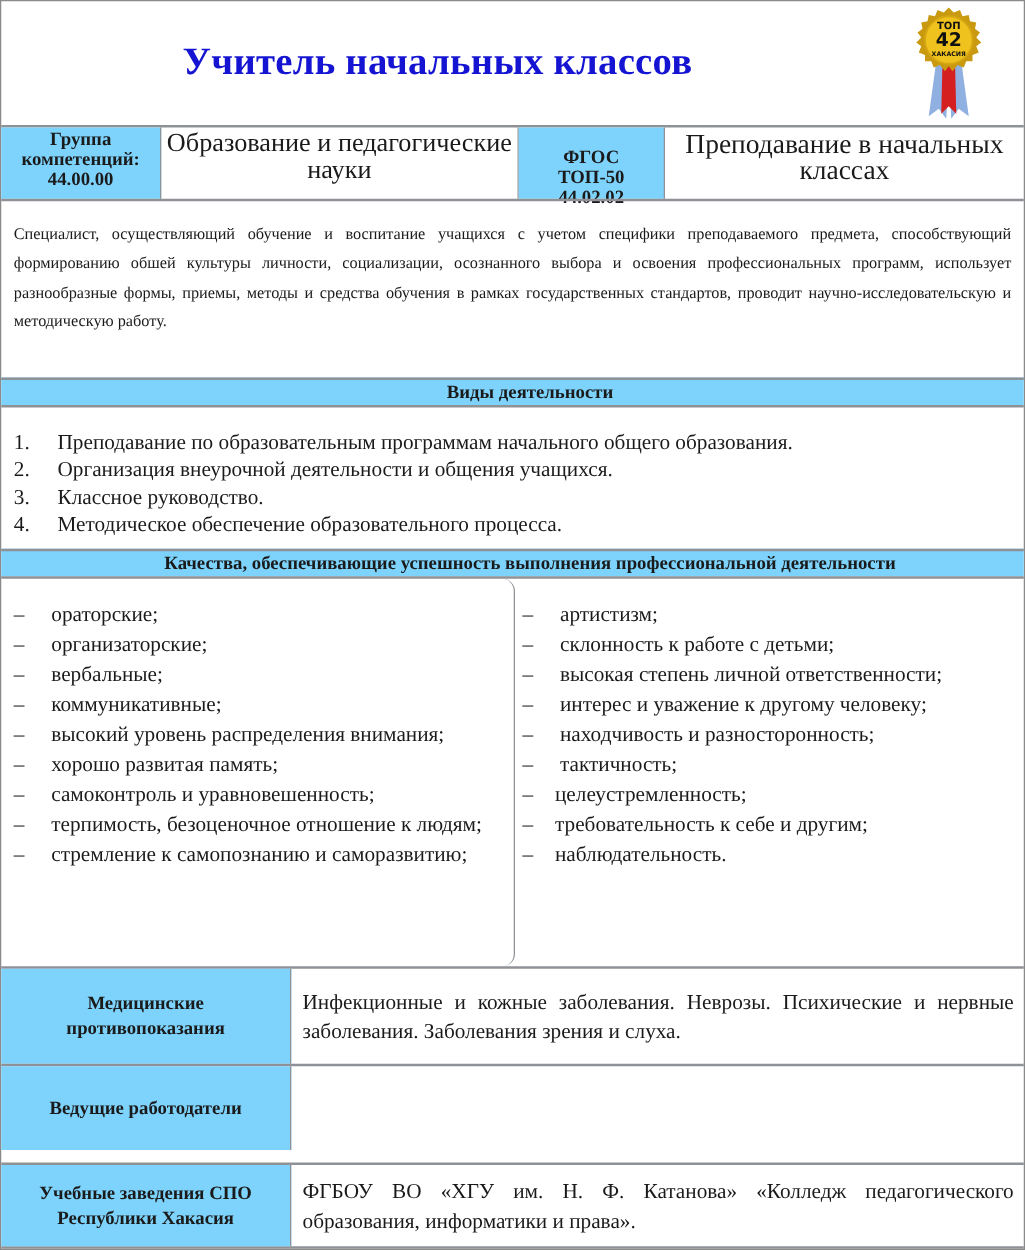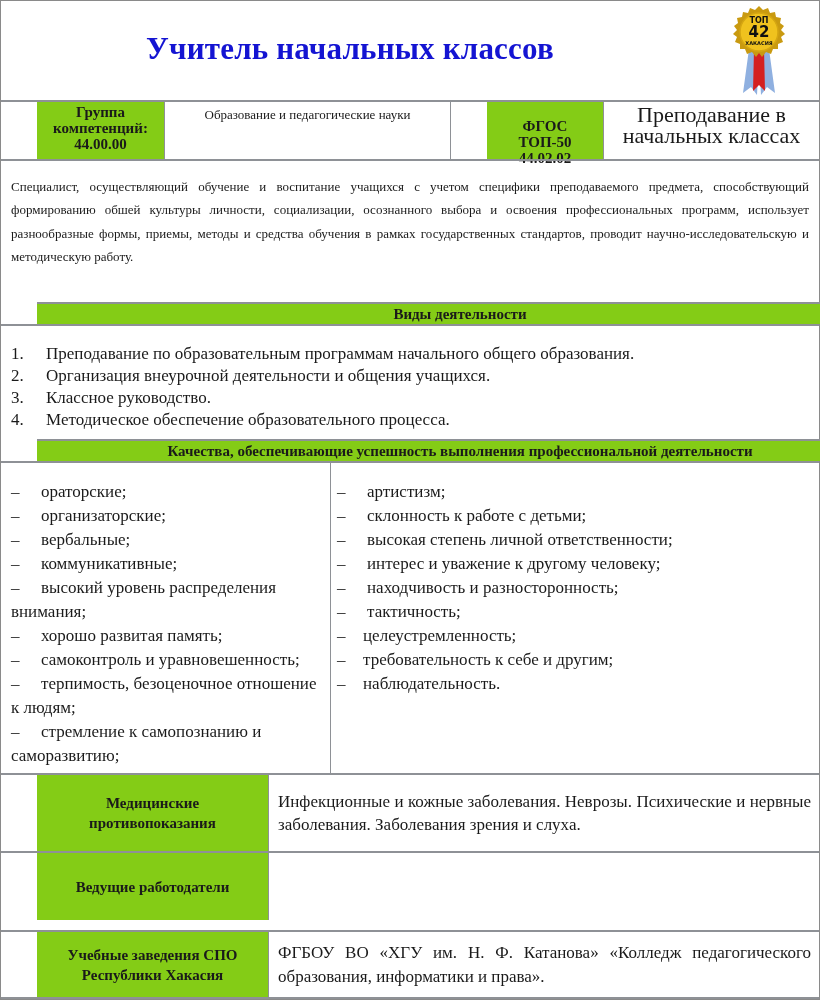--- a/index.html
+++ b/index.html
@@ -1,51 +1,51 @@
 <!DOCTYPE html>
 <html><head>
 <meta charset="utf-8">
 <style>
   html, body { margin: 0; padding: 0; background: #ffffff; }
   body { width: 820px; height: 1000px; overflow: hidden; font-family: "Liberation Serif", serif; color: #1a1a1a; }
   .page { position: relative; width: 818px; height: 998px; border: 1px solid #8a8a8a; box-sizing: content-box; }
   .row { position: absolute; left: 0; width: 818px; box-sizing: border-box; }
   .bl { border-top: 2px solid #8e9196; }
-  .blue { background: #84cc16; margin-left: 36px; }
+  .blue { background: #7dd3fc; }
 
   
   .hdr { top: 0; height: 99px; }
   .title { position: absolute; left: 0; width: 698px; top: 30px; text-align: center; font-weight: bold; font-size: 31px; color: #1414d2; letter-spacing: 0.2px; }
   .badge { position: absolute; left: 726px; top: 4px; width: 64px; height: 92px; }
 
   
   .meta { top: 99px; height: 59px; display: flex; }
   .meta .cell { box-sizing: border-box; height: 100%; display: flex; align-items: flex-start; justify-content: center; text-align: center; }
   .meta .c1 { width: 128px; border-right: 1px solid #8e9196; font-weight: bold; font-size: 15px; line-height: 16px; padding-top: 2px; }
-  .meta .c2 { width: 286px; border-right: 1px solid #8e9196; font-size: 13px; line-height: 21px; padding-top: 2px; }
+  .meta .c2 { width: 286px; border-right: 1px solid #8e9196; font-size: 21px; line-height: 21px; padding-top: 2px; }
   .meta .c3 { width: 117px; border-right: 1px solid #8e9196; font-weight: bold; font-size: 15px; line-height: 16px; padding-top: 16px; }
   .meta .c4 { flex: 1; font-size: 22px; line-height: 21px; padding-top: 2px; }
 
   
   .desc { top: 158px; height: 184px; padding: 14px 10px 0 10px; font-size: 13px; line-height: 23.4px; text-align: justify; }
 
   
   .sec { height: 22px; text-align: center; font-weight: bold; font-size: 15px; line-height: 20px; padding-left: 28px; }
   .sec1 { top: 301px; }
   .sec2 { top: 438px; }
 
   
   .acts { top: 323px; height: 115px; padding: 17px 0 0 10px; margin: 0; list-style: none; font-size: 17px; line-height: 22px; }
   .acts li { display: flex; }
   .acts .num { width: 35px; }
 
   
   .quals { top: 460px; height: 312px; display: flex; }
   .qcol { box-sizing: border-box; height: 100%; padding-top: 17px; font-size: 17px; line-height: 24px; }
-  .qleft { width: 330px; border-right: 1px solid #8e9196; padding-left: 10px; padding-right: 8px; }
+  .qleft { width: 411px; border-right: 1px solid #8e9196; padding-left: 10px; padding-right: 8px; border-radius: 10px; }
   .qright { flex: 1; padding-left: 6px; }
   .qitem { text-indent: 0; }
   .dash { display: inline-block; width: 30px; }
   .dash2 { display: inline-block; width: 26px; }
 
   
   .btm { display: flex; }
   .btm .lab { width: 232px; box-sizing: border-box; border-right: 1px solid #8e9196; font-weight: bold; font-size: 15px; line-height: 20px; text-align: center; display: flex; align-items: center; justify-content: center; }
   .btm .val { flex: 1; padding: 0 8px 0 9px; font-size: 17px; line-height: 23.5px; text-align: justify; display: flex; align-items: center; }
   .b1 { top: 772px; height: 78px; }

